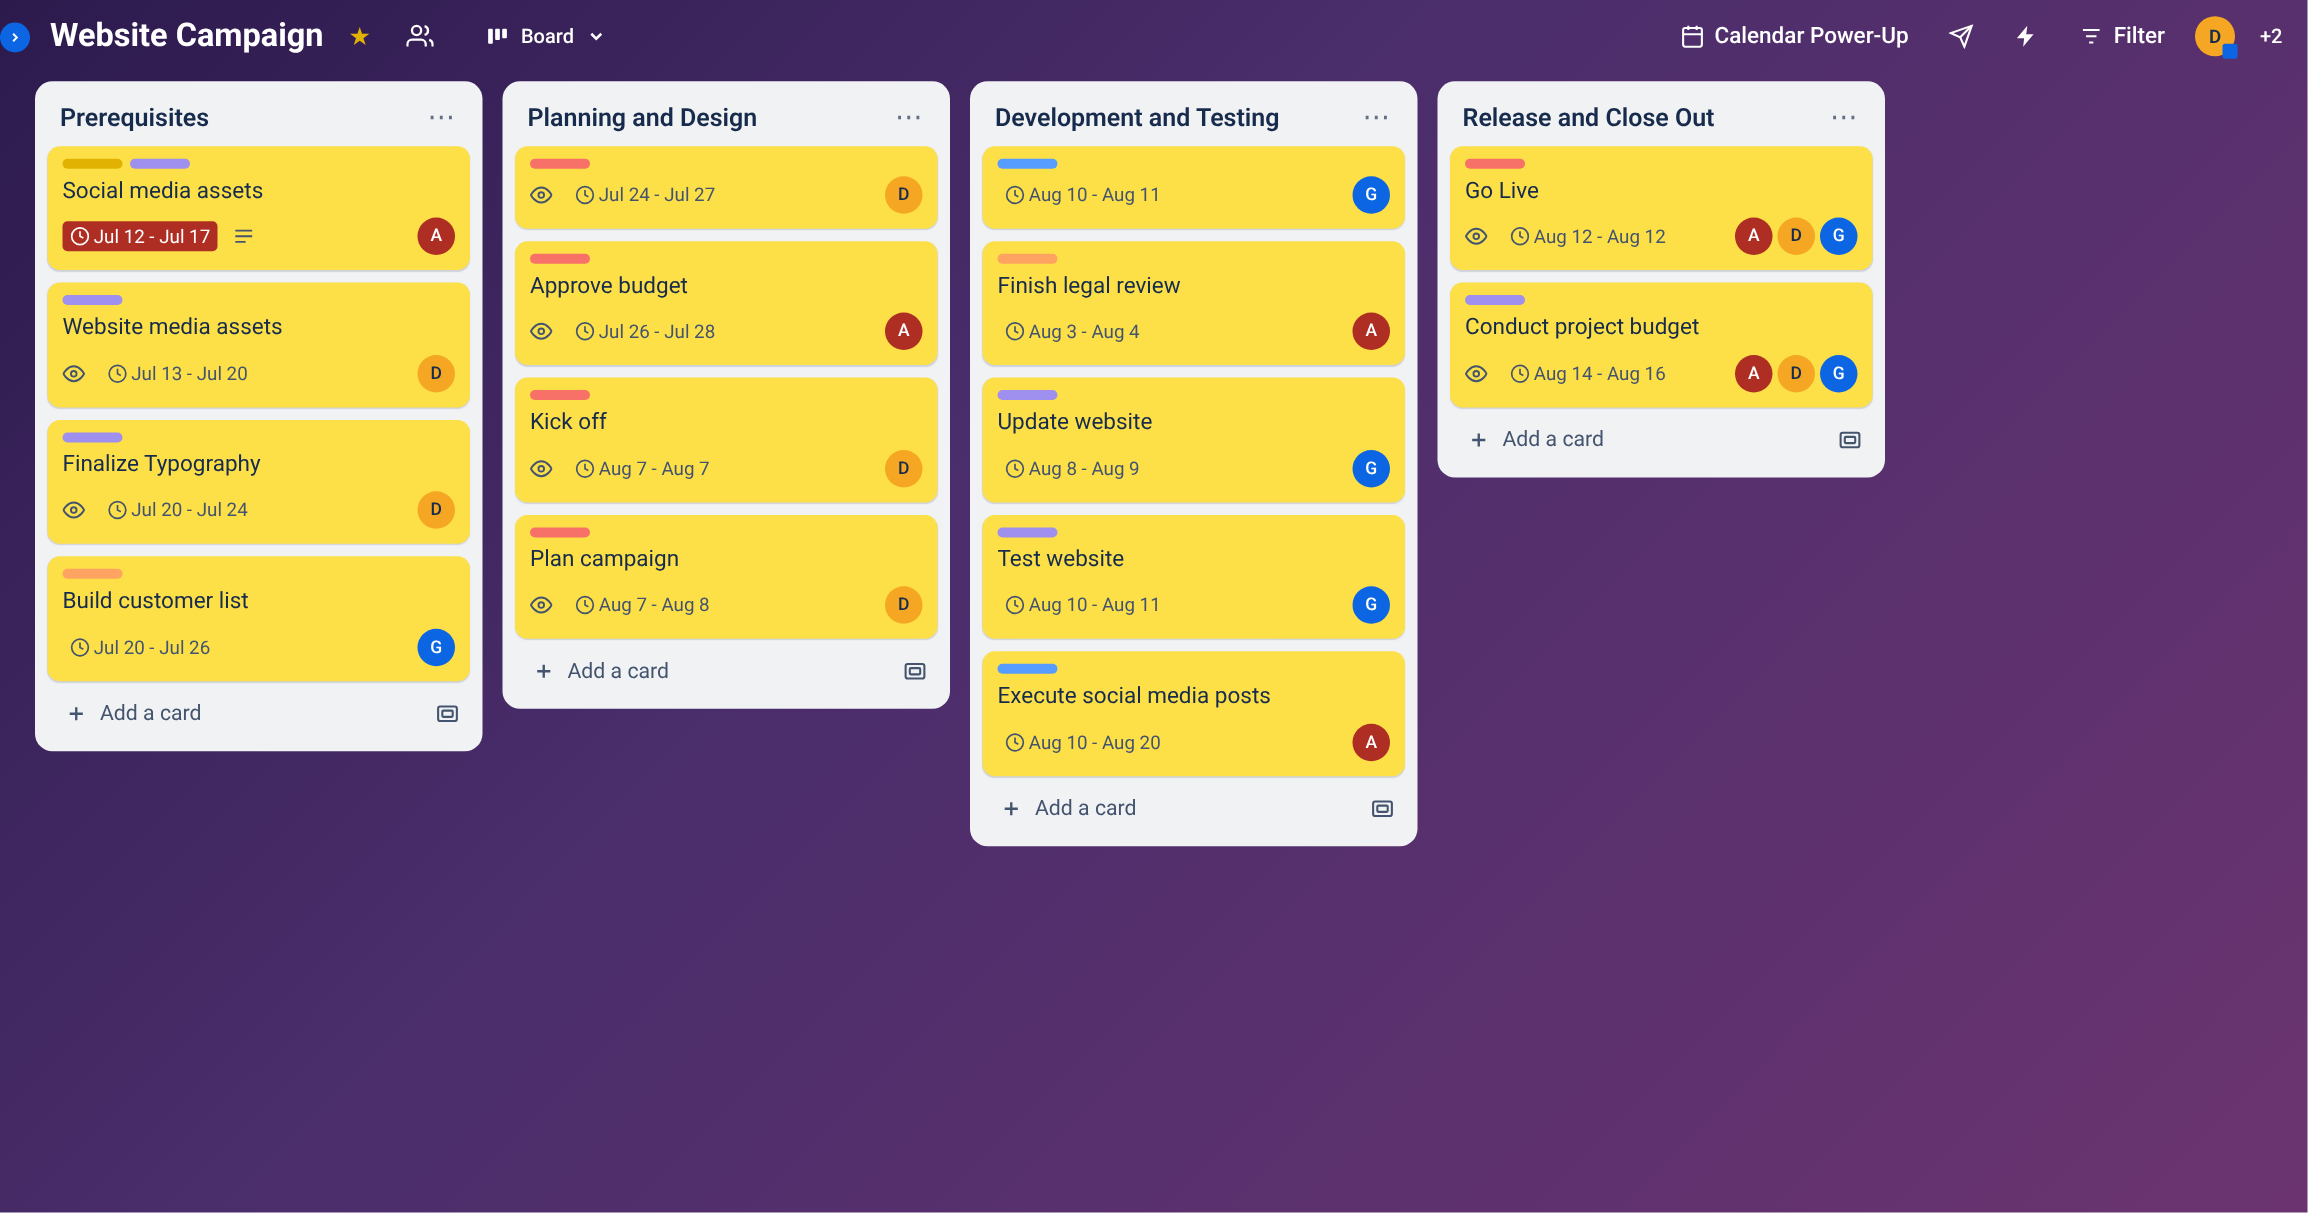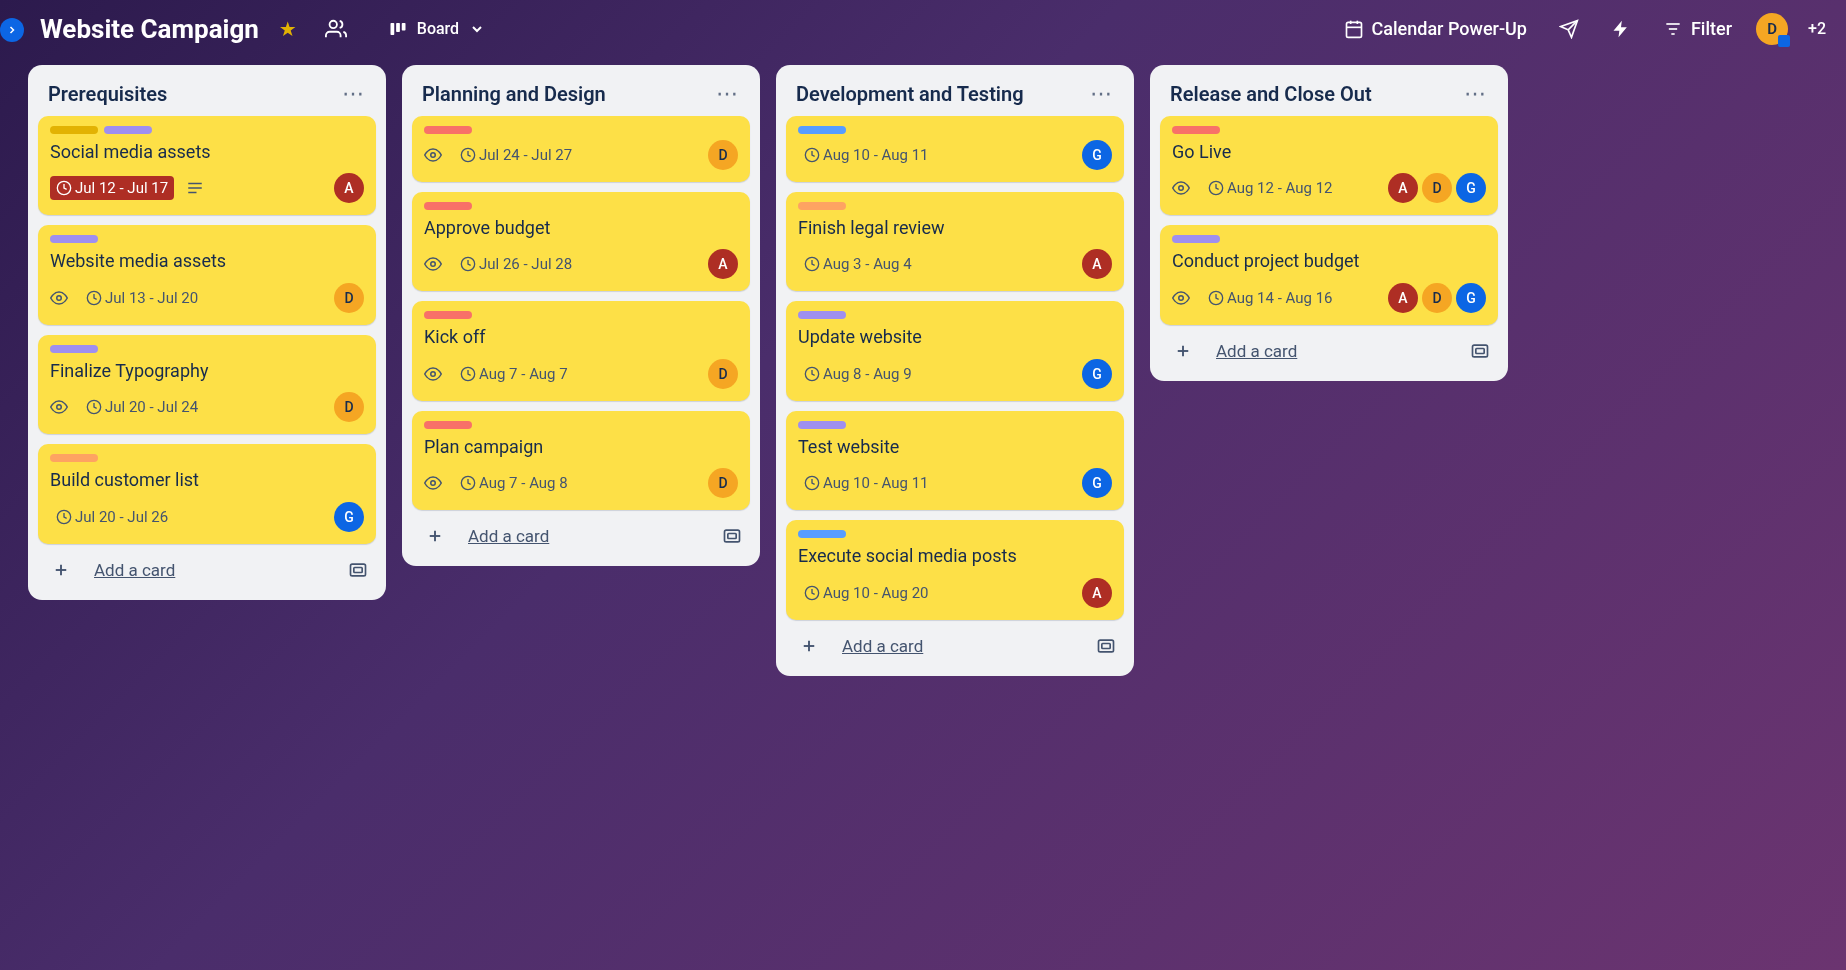--- a/index.html
+++ b/index.html
@@ -138,25 +138,24 @@
 .add-card {
   display: flex;
   align-items: center;
   justify-content: space-between;
   padding: 10px 8px 4px;
   color: #44546f;
 }
 .add-card-btn {
   display: flex;
   align-items: center;
-  gap: 24px;
+  gap: 10px;
   font-size: 17px;
   cursor: pointer;
   padding: 6px;
-  text-decoration: underline;
 }
 .template-btn { cursor: pointer; }
 svg { display: block; }
 </style>
 </head>
 <body>
 
 <div class="sidebar-toggle">
   <svg width="12" height="12" viewBox="0 0 24 24" fill="none" stroke="currentColor" stroke-width="3">
       <polyline points="9 18 15 12 9 6"></polyline>

